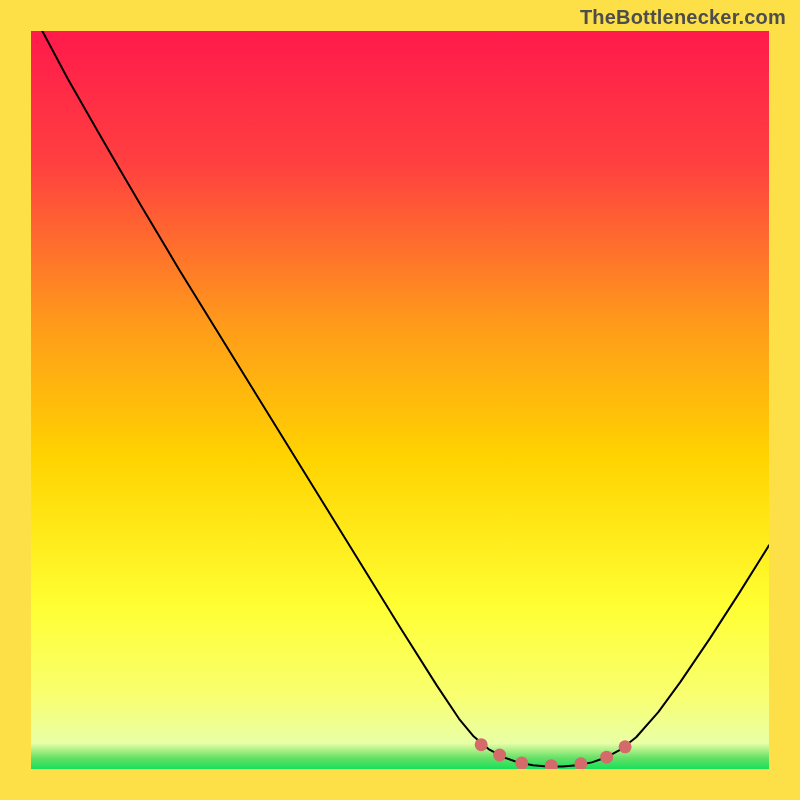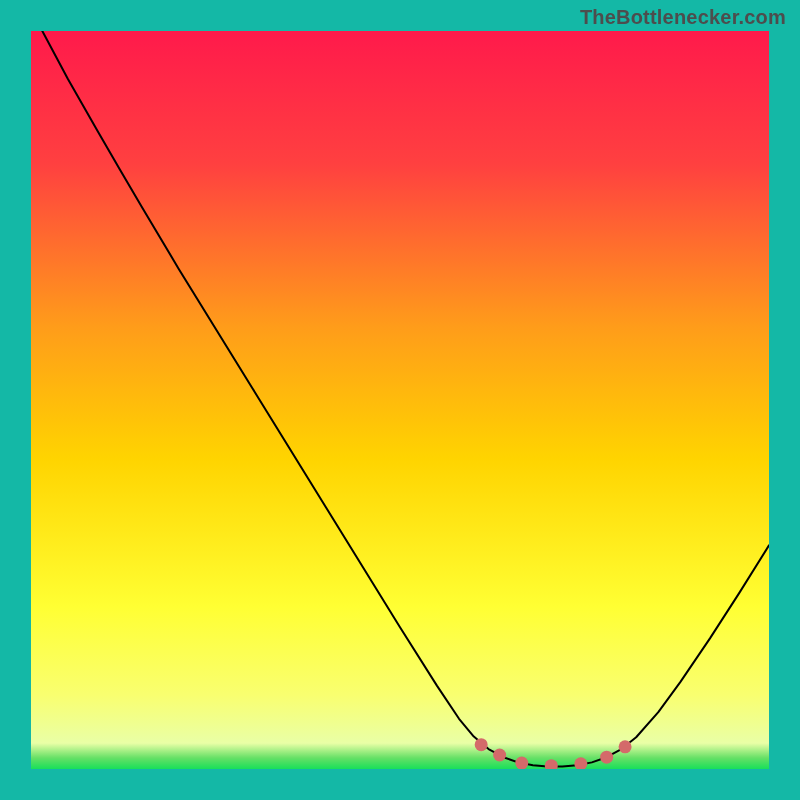--- a/index.html
+++ b/index.html
@@ -7,21 +7,21 @@
     padding: 0;
     width: 800px;
     height: 800px;
     background: #000;
     font-family: Arial, Helvetica, sans-serif;
     overflow: hidden;
   }
   .outer {
     width: 800px;
     height: 800px;
-    background: #14b8a6;
+    background: #fde047;
     position: relative;
   }
   .attribution {
     position: absolute;
     top: 6px;
     right: 14px;
     font-size: 20px;
     font-weight: 600;
     color: #4d4d4d;
     letter-spacing: 0.2px;

